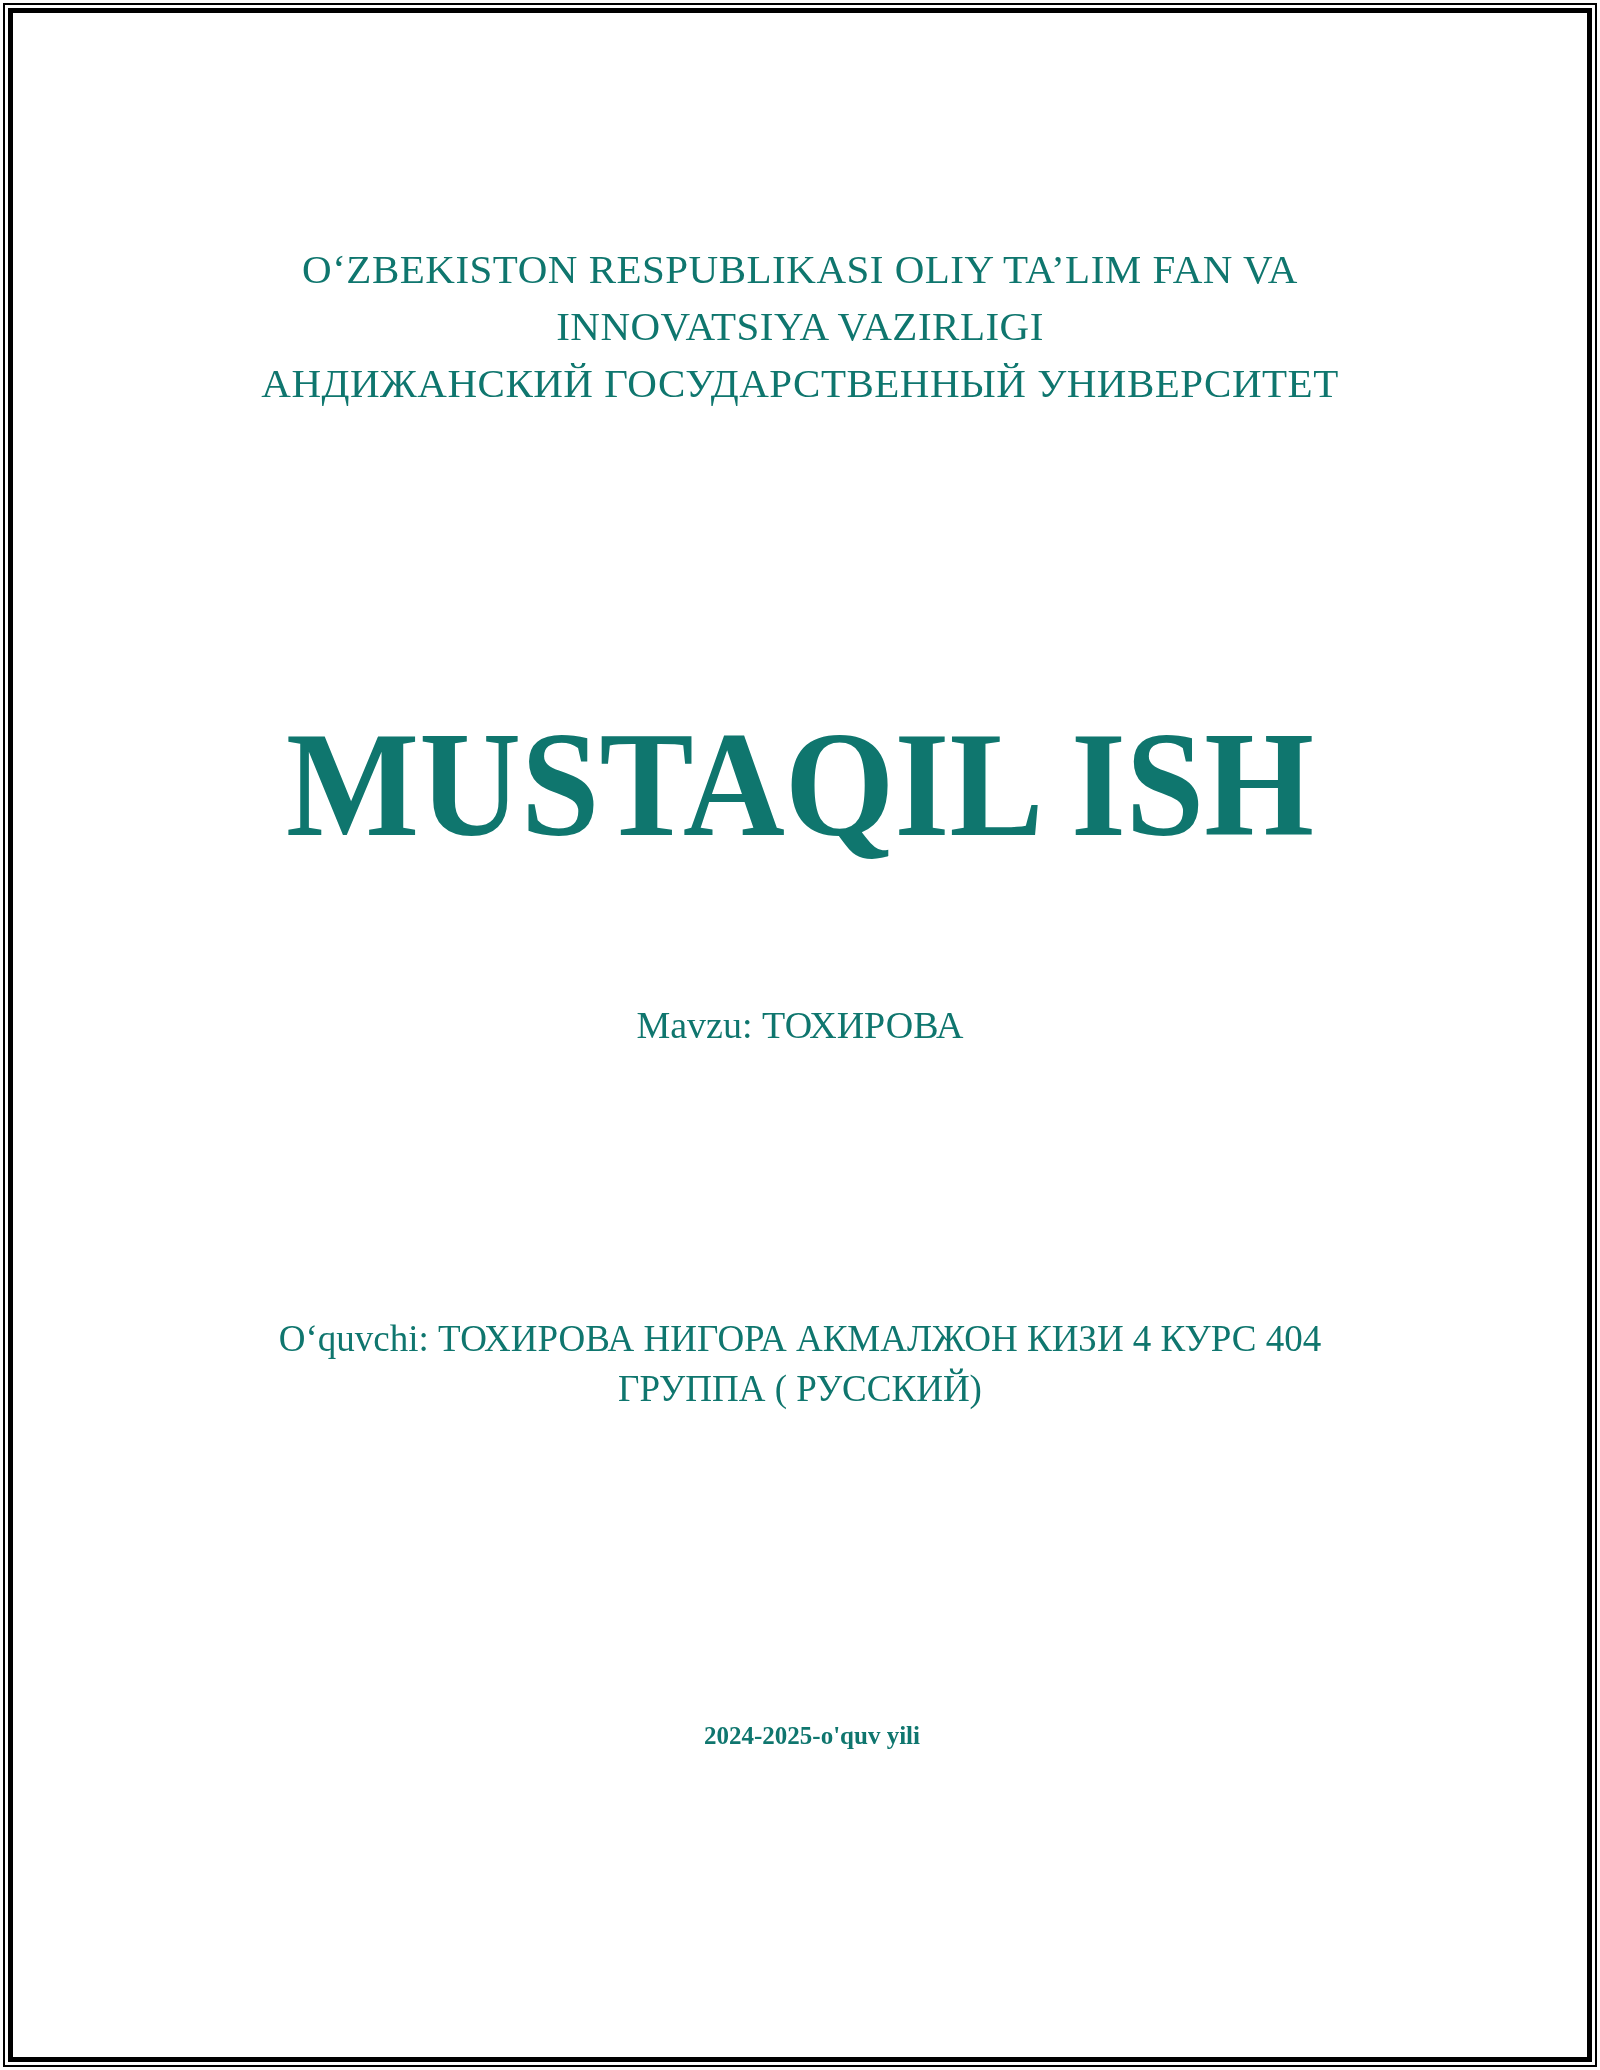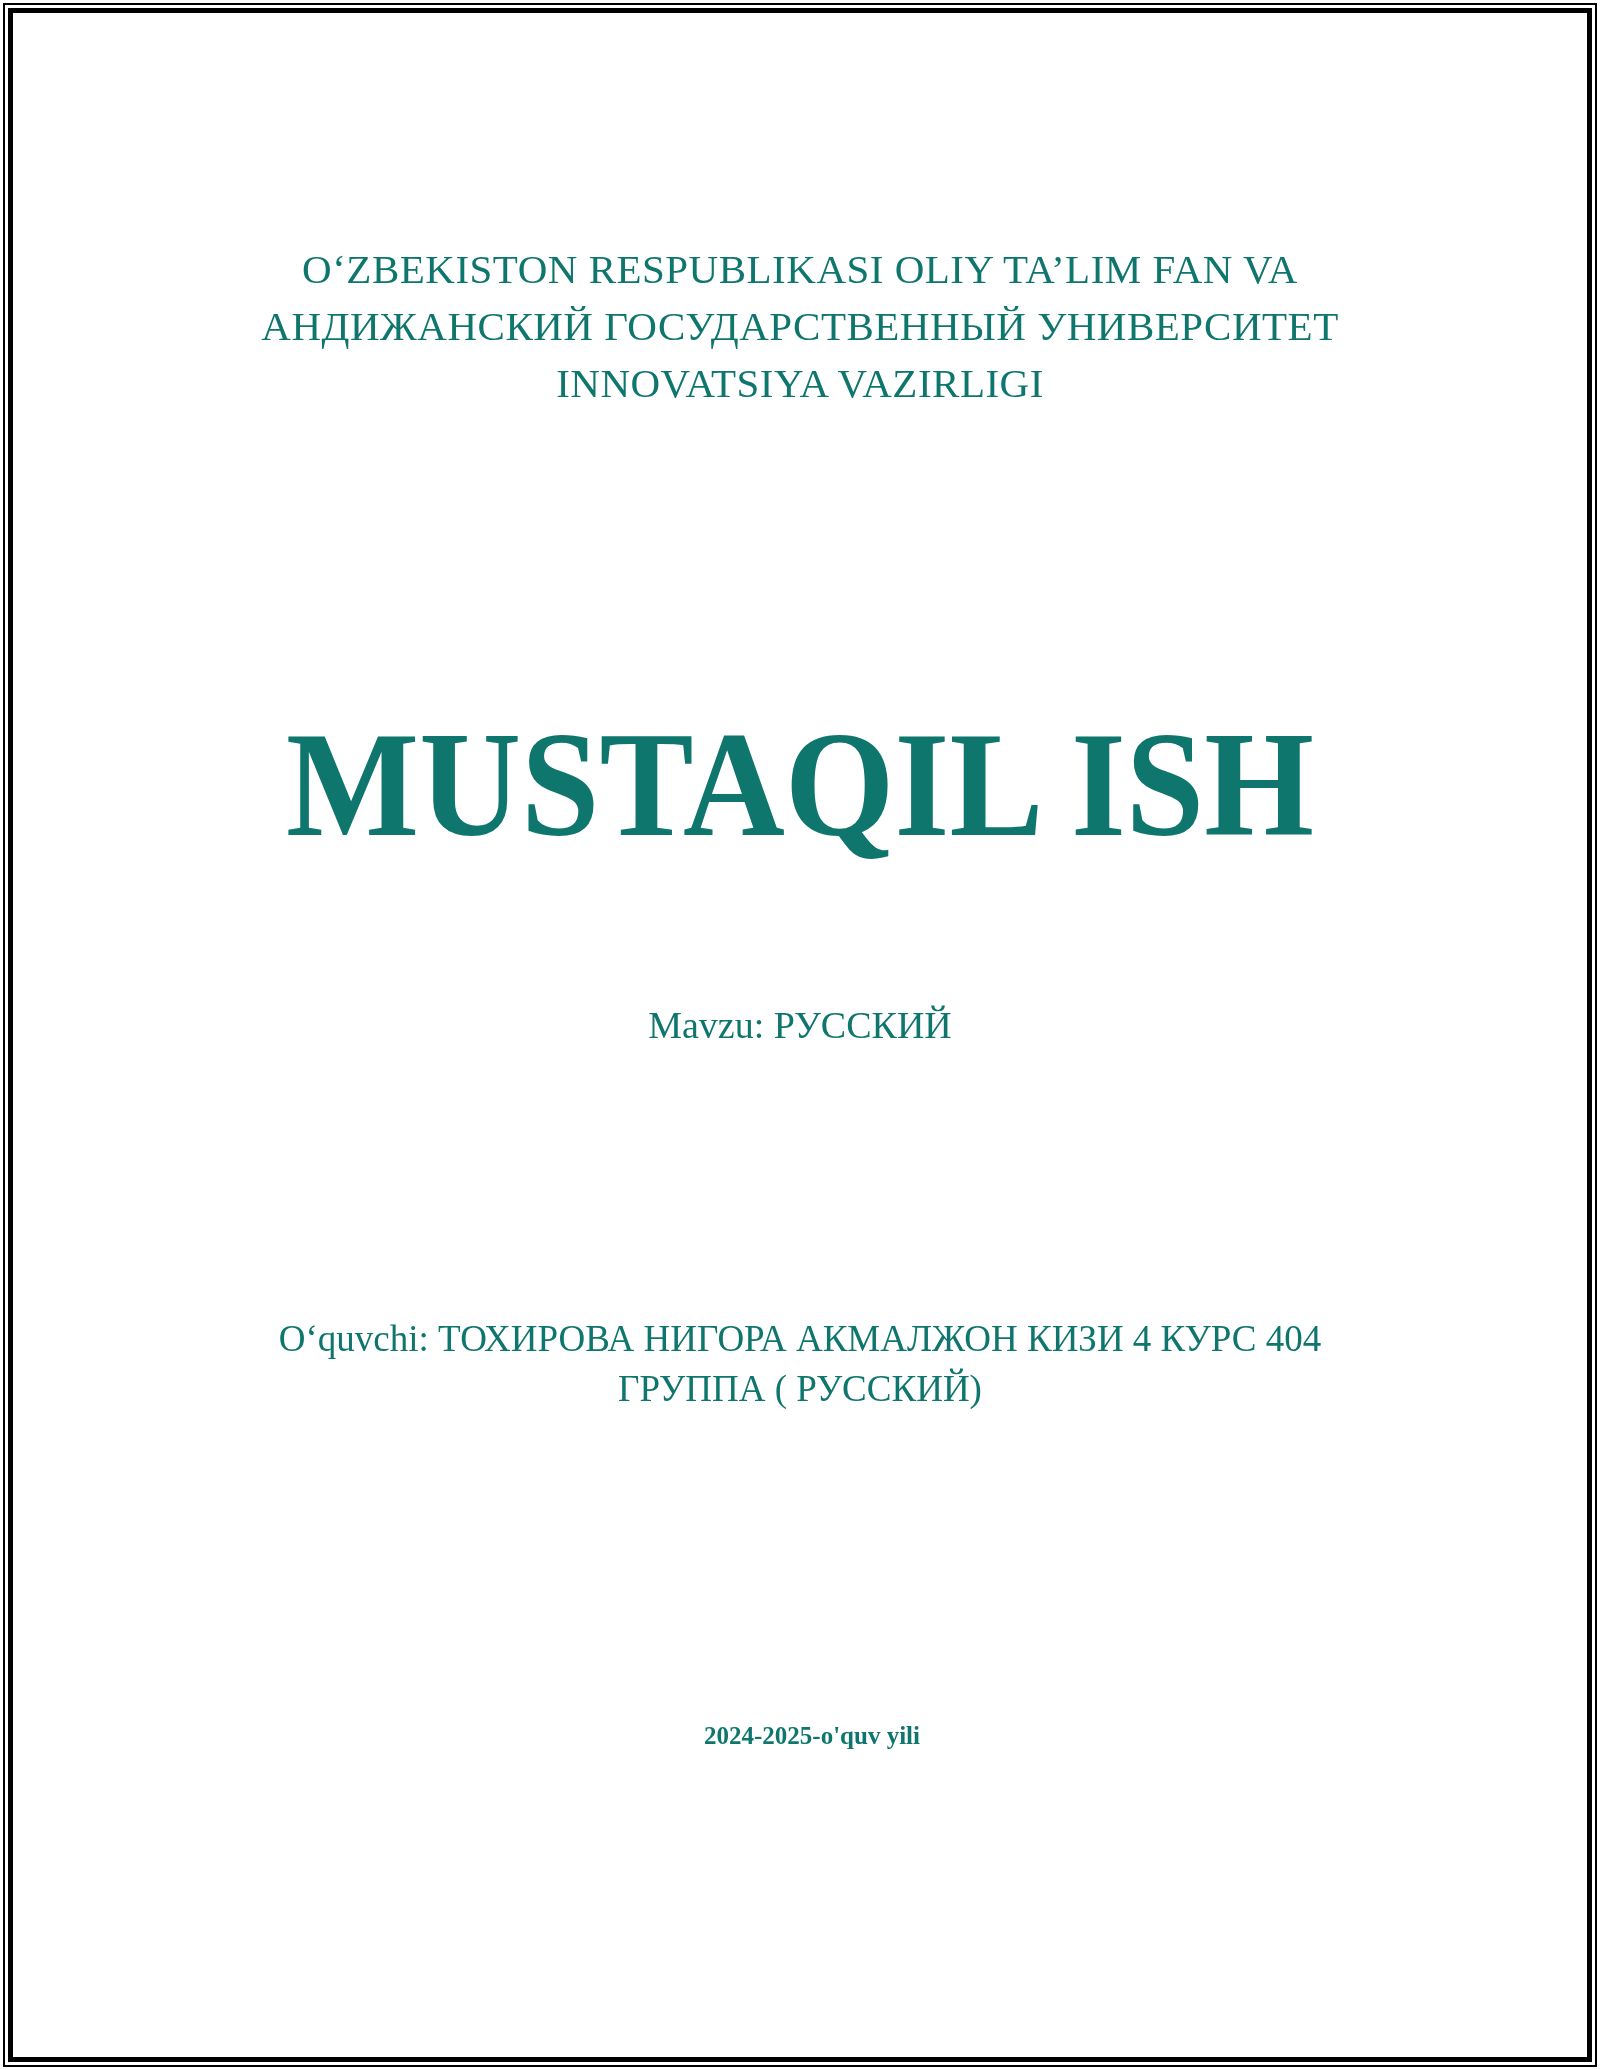--- a/index.html
+++ b/index.html
@@ -91,27 +91,27 @@
 </head>
 <body>
 
 <div class="page">
 
   <div class="border-outer"></div>
   <div class="border-inner"></div>
 
   <div class="header">
     <div>O‘ZBEKISTON RESPUBLIKASI OLIY TA’LIM FAN VA</div>
+    <div>INNOVATSIYA VAZIRLIGI</div>
     <div>АНДИЖАНСКИЙ ГОСУДАРСТВЕННЫЙ УНИВЕРСИТЕТ</div>
-    <div>INNOVATSIYA VAZIRLIGI</div>
   </div>
 
   <h1 class="title">MUSTAQIL ISH</h1>
 
-  <div class="topic">Mavzu: РУССКИЙ</div>
+  <div class="topic">Mavzu: ТОХИРОВА</div>
 
   <div class="student">
     <div>O‘quvchi: ТОХИРОВА НИГОРА АКМАЛЖОН КИЗИ 4 КУРС 404</div>
     <div>ГРУППА ( РУССКИЙ)</div>
   </div>
 
   <div class="footer">2024-2025-o'quv yili</div>
 
 </div>
 

